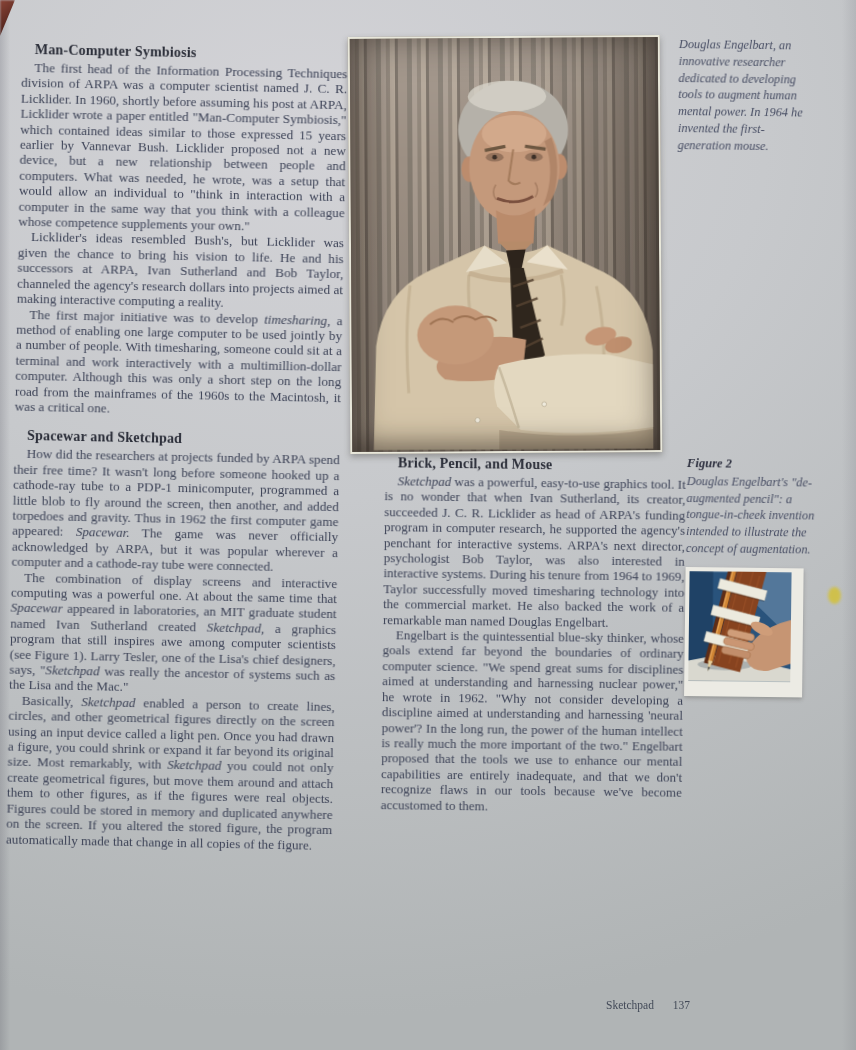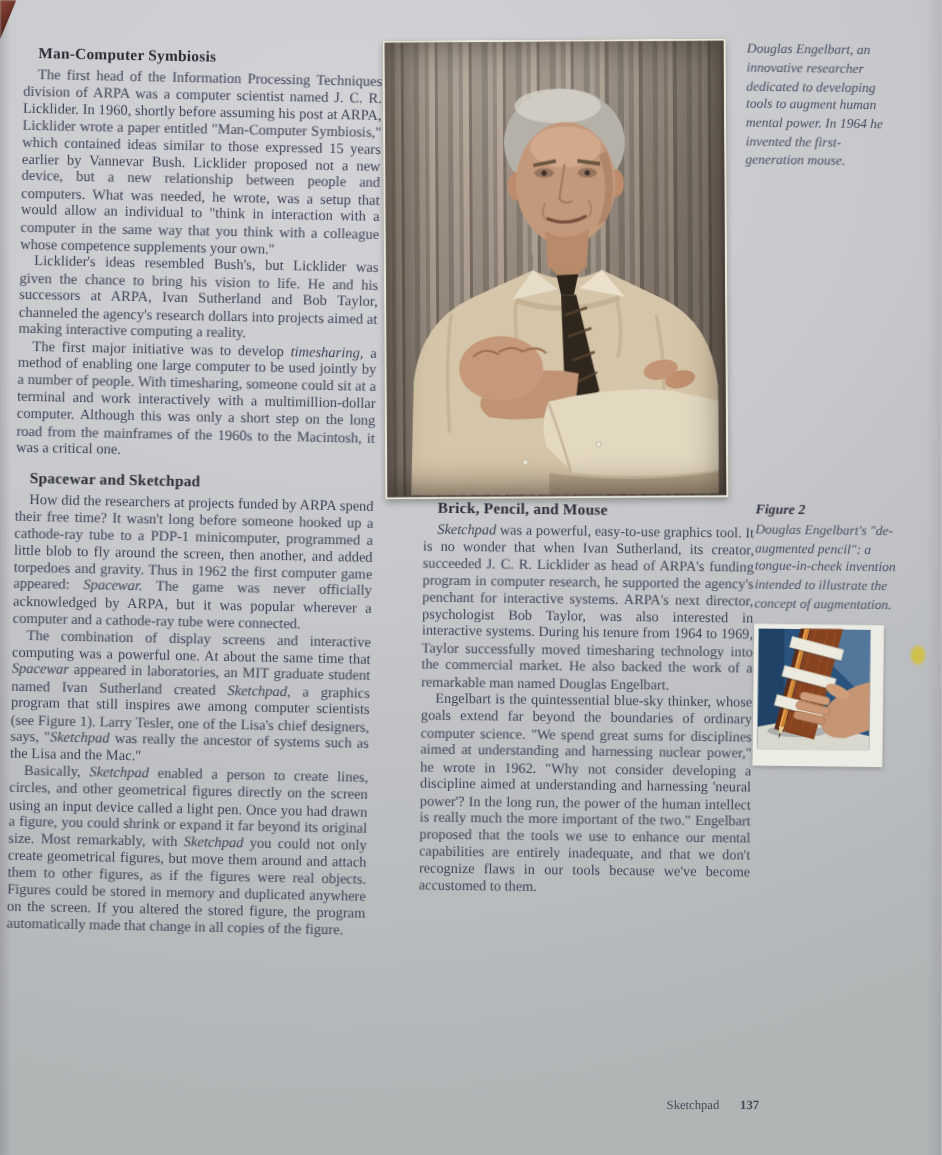--- a/index.html
+++ b/index.html
@@ -70,21 +70,21 @@
   }
   .fig2-frame svg{ display:block; filter:blur(.4px); }
   .yellow-spot{
     position:absolute; left:828px; top:587px; width:13px; height:17px;
     border-radius:50%; background:#d2c140; filter:blur(1.6px); opacity:.9;
   }
   .pagefooter{
     position:absolute; left:606px; top:999px; font-size:11.5px; color:#434a58;
     filter:blur(.3px);
   }
-  .pagefooter .num{ margin-left:16px;font-weight:bold; }
+  .pagefooter .num{ margin-left:16px; }
 </style>
 </head>
 <body>
 
 <div class="page">
 
   <div class="corner-red"></div>
 
   <section class="col col-left ink">
     <div class="sec1">

